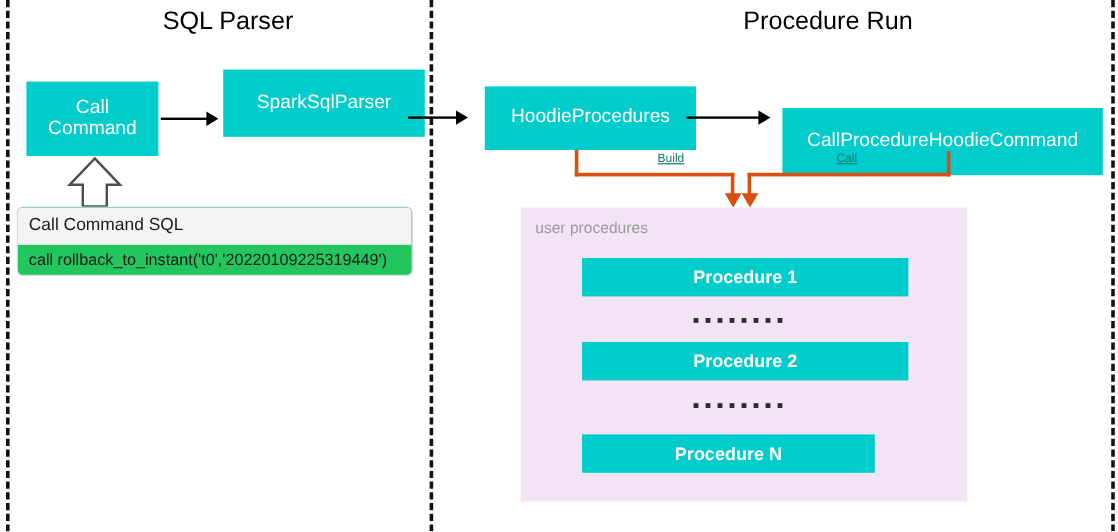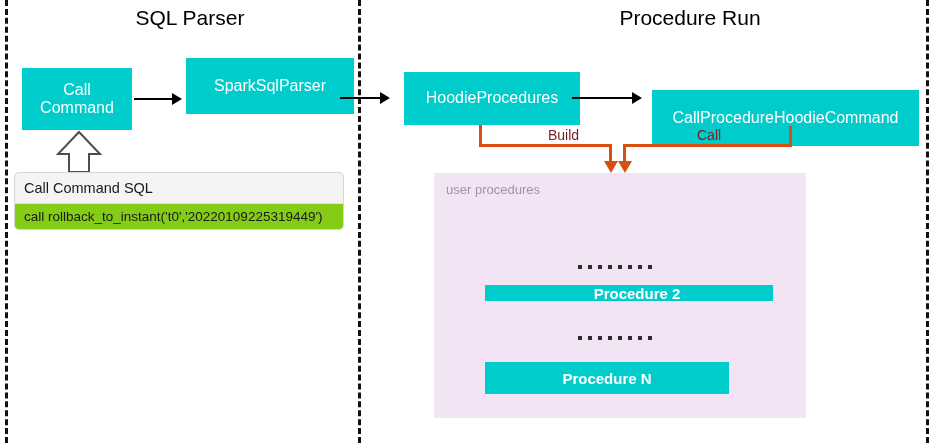--- a/index.html
+++ b/index.html
@@ -54,21 +54,21 @@
     height: 0;
     border-top: 6px solid transparent;
     border-bottom: 6px solid transparent;
     border-left: 10px solid #000000;
   }
   .sqlpanel {
     position: absolute;
     box-sizing: border-box;
     border: 1px solid #d8d8d8;
     border-radius: 5px;
-    background: #84cc16;
+    background: #22c55e;
     overflow: hidden;
   }
   .sqlpanel .row {
     box-sizing: border-box;
     padding: 5px 9px;
     font-size: 13.5px;
     color: #1a1a1a;
     white-space: nowrap;
     border-bottom: 1px solid #e2e2e2;
   }
@@ -122,23 +122,24 @@
   .oarrow {
     position: absolute;
     width: 0;
     height: 0;
     border-left: 7px solid transparent;
     border-right: 7px solid transparent;
     border-top: 12px solid #d94f10;
   }
   .olabel {
     position: absolute;
-    font-size: 14px;
-    color: #7f1d1d;
+    font-size: 10px;
+    color: #0f766e;
     white-space: nowrap;
+    text-decoration: underline;
   }
 </style>
 </head>
 <body>
 
 <div id="canvas">
 
   <div class="vdash" style="left:5px;"></div>
   <div class="vdash" style="left:358px;"></div>
   <div class="vdash" style="left:926px;"></div>
@@ -190,33 +191,36 @@
   <div class="oline" style="left:789px; top:126px; width:3px; height:21px;"></div>
   <div class="oline" style="left:623px; top:144px; width:169px; height:3px;"></div>
   <div class="oline" style="left:623px; top:144px; width:3px; height:20px;"></div>
   <div class="oarrow" style="left:618px; top:161px;"></div>
   <div class="olabel" style="left:697px; top:127px;">Call</div>
 
   <div class="procpanel" style="left:434px; top:173px; width:372px; height:245px;">
     <div class="panel-label">user procedures</div>
   </div>
 
+  <div class="procbox" style="left:485px; top:215px; width:272px; height:32px;">
+    <span>Procedure 1</span>
+  </div>
 
   <div class="dots" style="left:578px; top:265px;">
     <i></i>
       <i></i>
       <i></i>
       <i></i>
       <i></i>
       <i></i>
       <i></i>
       <i></i>
   </div>
 
-  <div class="procbox" style="left:485px; top:285px; width:272px; height:16px;padding-left:16px;">
+  <div class="procbox" style="left:485px; top:285px; width:272px; height:32px;">
     <span>Procedure 2</span>
   </div>
 
   <div class="dots" style="left:578px; top:336px;">
     <i></i>
       <i></i>
       <i></i>
       <i></i>
       <i></i>
       <i></i>

